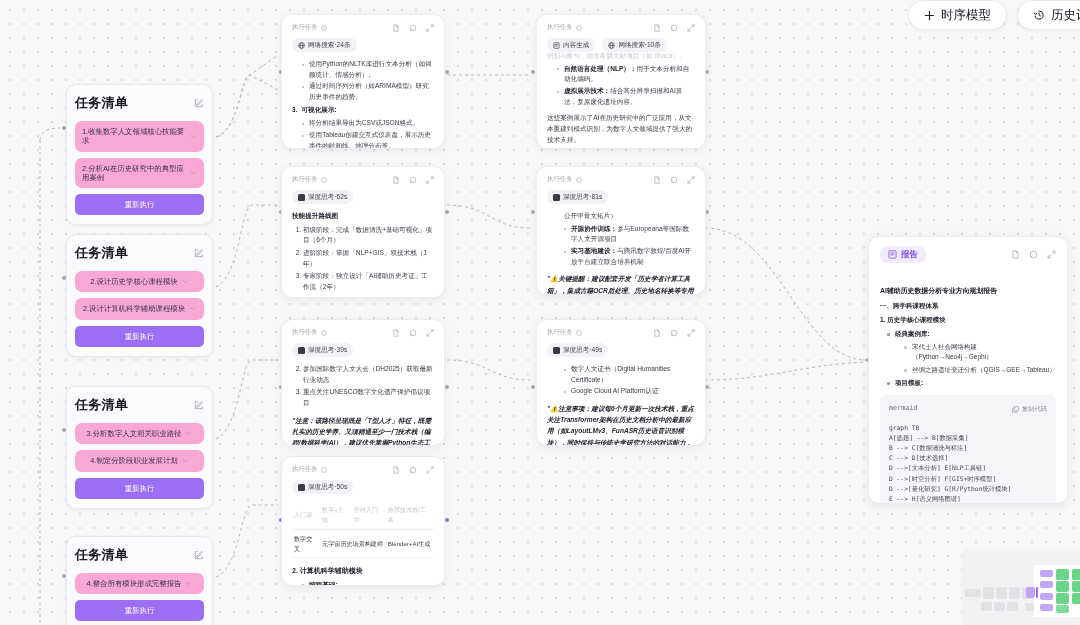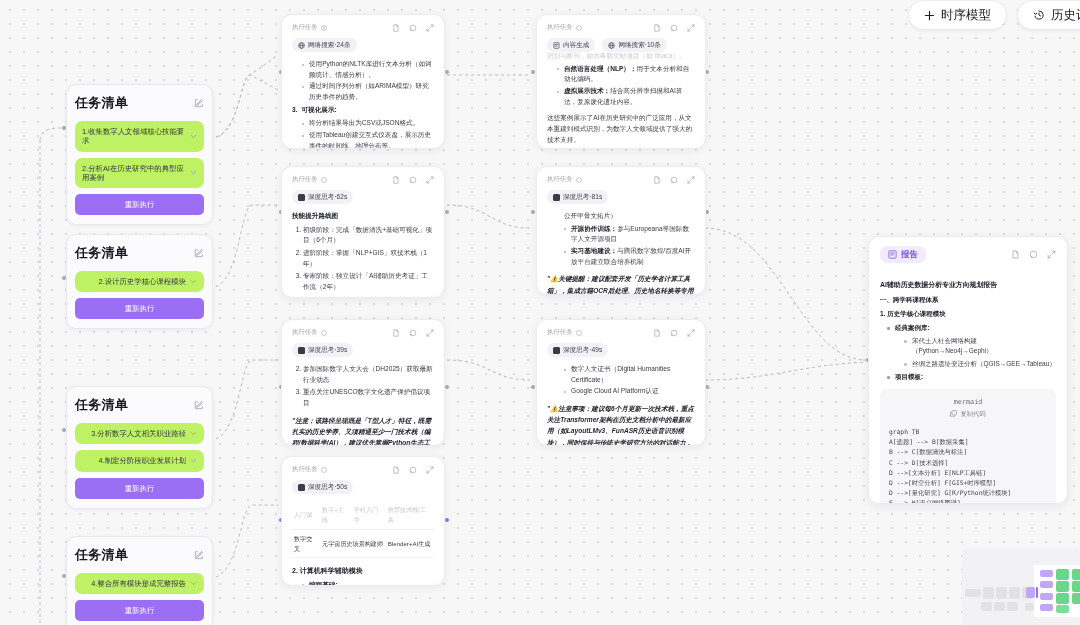--- a/index.html
+++ b/index.html
@@ -35,22 +35,22 @@
   .tasklist {
     position: absolute; width: 147px;
     background: #fbfbfd; border: 1px solid #e8e8ee; border-radius: 10px;
     padding: 9px 8px 9px;
     box-shadow: 0 1px 4px rgba(20,20,45,.05);
   }
   .tl-head { display: flex; align-items: center; justify-content: space-between; margin-bottom: 9px; }
   .tl-title { font-size: 13px; font-weight: bold; color: #191922; letter-spacing: .3px; }
   .tl-edit { color: #a6a6b2; }
   .tl-item {
-    display: flex; align-items: center; justify-content: flex-end; gap: 4px;
-    background: #bef264; border-radius: 7px;
+    display: flex; align-items: center; justify-content: center; gap: 4px;
+    background: #f9a8d4; border-radius: 7px;
     padding: 6px 7px; margin-bottom: 6px;
     font-size: 7.4px; color: #33333f; line-height: 1.25;
   }
   .tl-item .chev { color: #9a9aa8; flex: none; }
   .tl-run {
     display: block; width: 100%; height: 21px; line-height: 21px;
     text-align: center; background: #9b6ef3; color: #fff;
     border: none; border-radius: 5px; font-size: 7.4px; cursor: pointer;
     margin-top: 2px;
   }
@@ -95,42 +95,42 @@
   .minitable thead th { color: #c7c7d0; border-bottom: 1px solid #eeeef2; }
   .minitable tbody td { border-bottom: 1px solid #f2f2f6; }
 
   
   .report {
     position: absolute; left: 868px; top: 236px; width: 200px; height: 268px;
     background: #ffffff; border: 1px solid #ececf0; border-radius: 11px;
     box-shadow: 0 2px 10px rgba(25,25,50,.07);
     padding: 9px 11px 0; overflow: hidden;
   }
-  .rep-head { display: flex; align-items: center; justify-content: space-between; margin-bottom: 16px; }
+  .rep-head { display: flex; align-items: center; justify-content: space-between; margin-bottom: 22px; }
   .rep-badge {
     display: inline-flex; align-items: center; gap: 4px;
     height: 17px; padding: 0 8px; border-radius: 8px;
     background: #f0ebfd; color: #7d52e0; font-size: 8.4px; font-weight: bold;
   }
   .rep-body { font-size: 6.5px; color: #3a3a46; line-height: 1.65; }
   .rep-body .t1 { font-weight: bold; font-size: 6.9px; color: #1b1b25; margin-bottom: 5px; }
   .rep-body .t2 { font-weight: bold; color: #1b1b25; margin: 4px 0 2px; }
   .rep-body .t3 { font-weight: bold; color: #1b1b25; margin: 3px 0 3px; }
   .rep-body ul { list-style: none; padding-left: 7px; margin: 0; }
   .rep-body ul li { position: relative; padding-left: 8px; margin-bottom: 2px; font-weight: bold; color:#26262f; }
   .rep-body ul li:before { content:""; position:absolute; left:0; top:4.5px; width:2.5px; height:2.5px;
                             border-radius:50%; background:#9a9aa8; }
   .rep-body ul ul { padding-left: 9px; margin-top: 2px; }
   .rep-body ul ul li { font-weight: normal; color: #3a3a46; }
   .rep-body ul ul li:before { background:#c0c0cb; }
   .mermaid-box {
     margin-top: 7px; background: #f6f6f8; border-radius: 7px;
     padding: 8px 9px 10px;
   }
-  .mermaid-head { display: flex; align-items: center; justify-content: space-between; margin-bottom: 8px; flex-direction: column; }
+  .mermaid-head { display: flex; align-items: center; justify-content: space-between; margin-bottom: 8px; }
   .mermaid-head .lang { font-family: "DejaVu Sans Mono", monospace; font-size: 6.8px; color: #6d6d7b; }
   .mermaid-head .copy { font-size: 6.3px; color: #8b8b99; display: flex; align-items: center; gap: 3px; }
   .mermaid-code { font-family: "DejaVu Sans Mono", monospace; font-size: 6.3px; color: #44444f; line-height: 1.62; white-space: pre; }
 
   
   .minimap {
     position: absolute; left: 962px; top: 549px; width: 118px; height: 76px;
     background: #f2f2f4; border-radius: 4px; overflow: hidden;
   }
   .mm-view { position: absolute; background: #ffffff; }
@@ -238,20 +238,26 @@
   <div class="tasklist" style="left:66px; top:234px;">
     <div class="tl-head">
       <span class="tl-title">任务清单</span>
       <svg class="tl-edit" width="10" height="10" viewBox="0 0 12 12">
         <path d="M9.2 1.6l1.2 1.2-5.6 5.6-1.6.4.4-1.6z" fill="none" stroke="currentColor" stroke-width="1"></path>
         <path d="M10 7.4v3H1.6v-8.4h3" fill="none" stroke="currentColor" stroke-width="1"></path>
       </svg>
     </div>
     <div class="tl-item">
       <span>2.设计历史学核心课程模块</span>
+      <svg class="chev" width="7" height="7" viewBox="0 0 8 8">
+          <path d="M1.4 2.8L4 5.3l2.6-2.5" fill="none" stroke="currentColor" stroke-width="0.9" stroke-linecap="round"></path>
+        </svg>
+    </div>
+    <div class="tl-item">
+      <span>2.设计计算机科学辅助课程模块</span>
       <svg class="chev" width="7" height="7" viewBox="0 0 8 8">
           <path d="M1.4 2.8L4 5.3l2.6-2.5" fill="none" stroke="currentColor" stroke-width="0.9" stroke-linecap="round"></path>
         </svg>
     </div>
     <button class="tl-run">重新执行</button>
   </div>
 
   <div class="tasklist" style="left:66px; top:386px;">
     <div class="tl-head">
       <span class="tl-title">任务清单</span>

